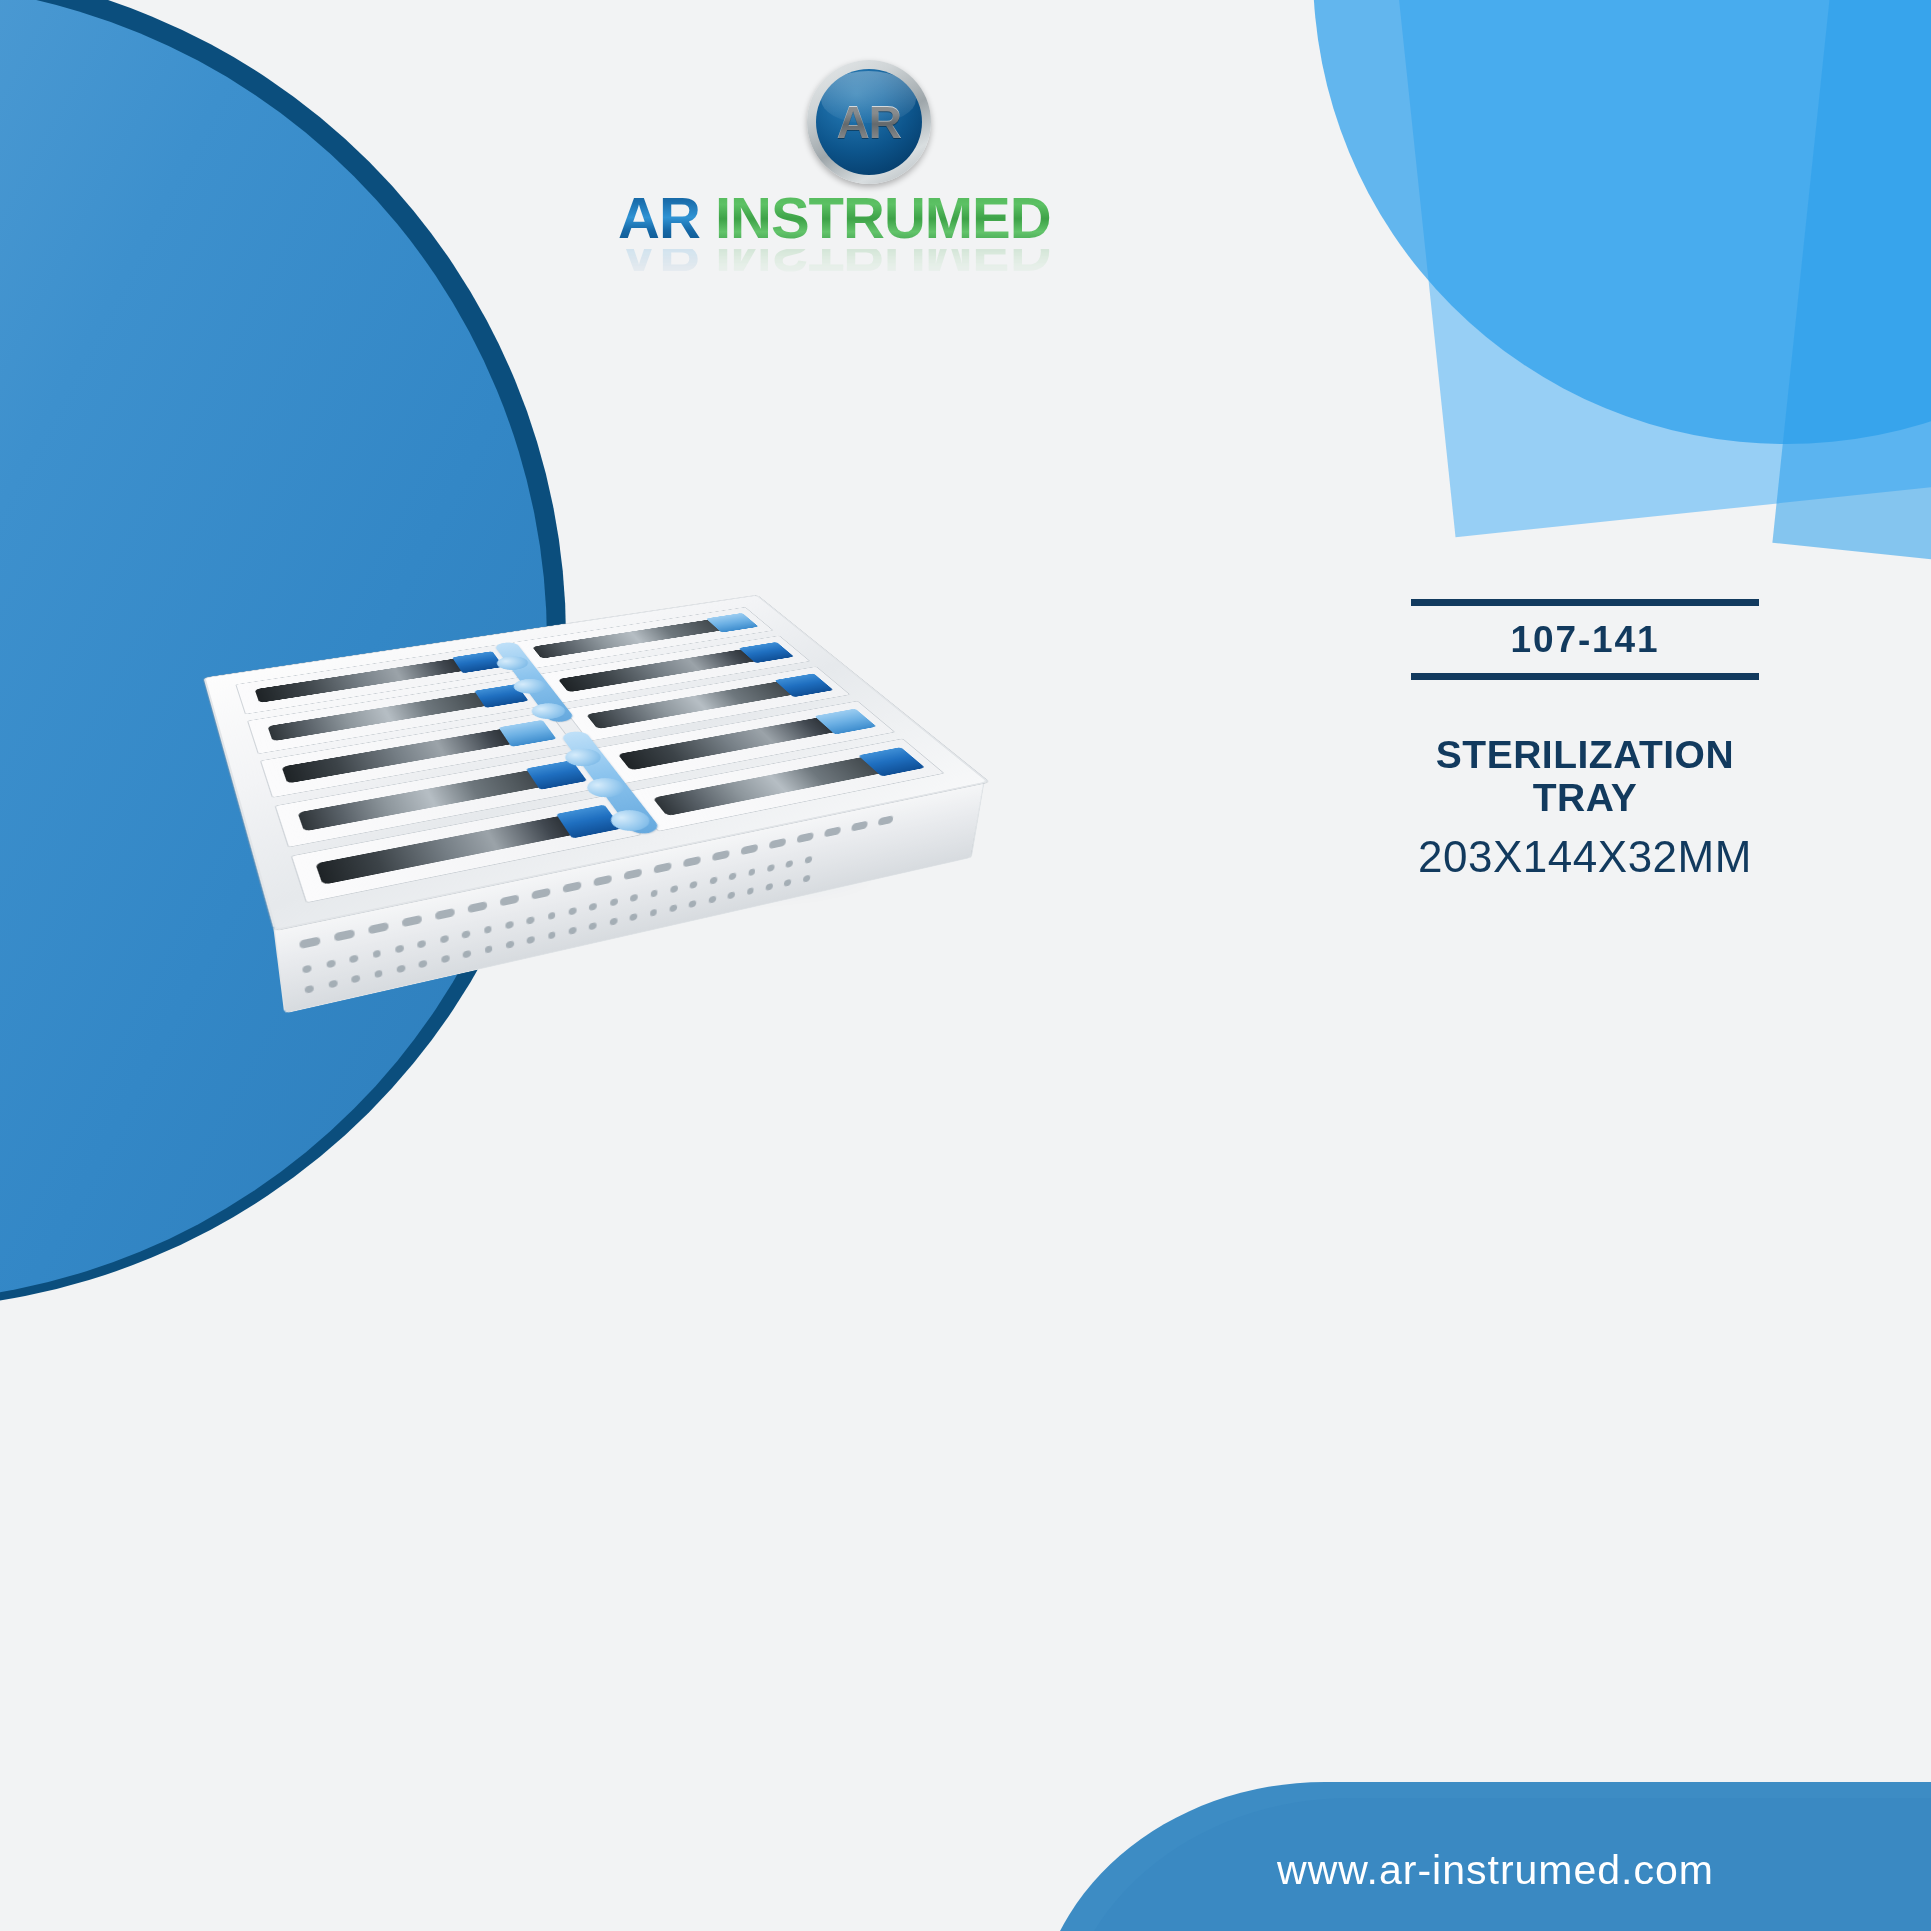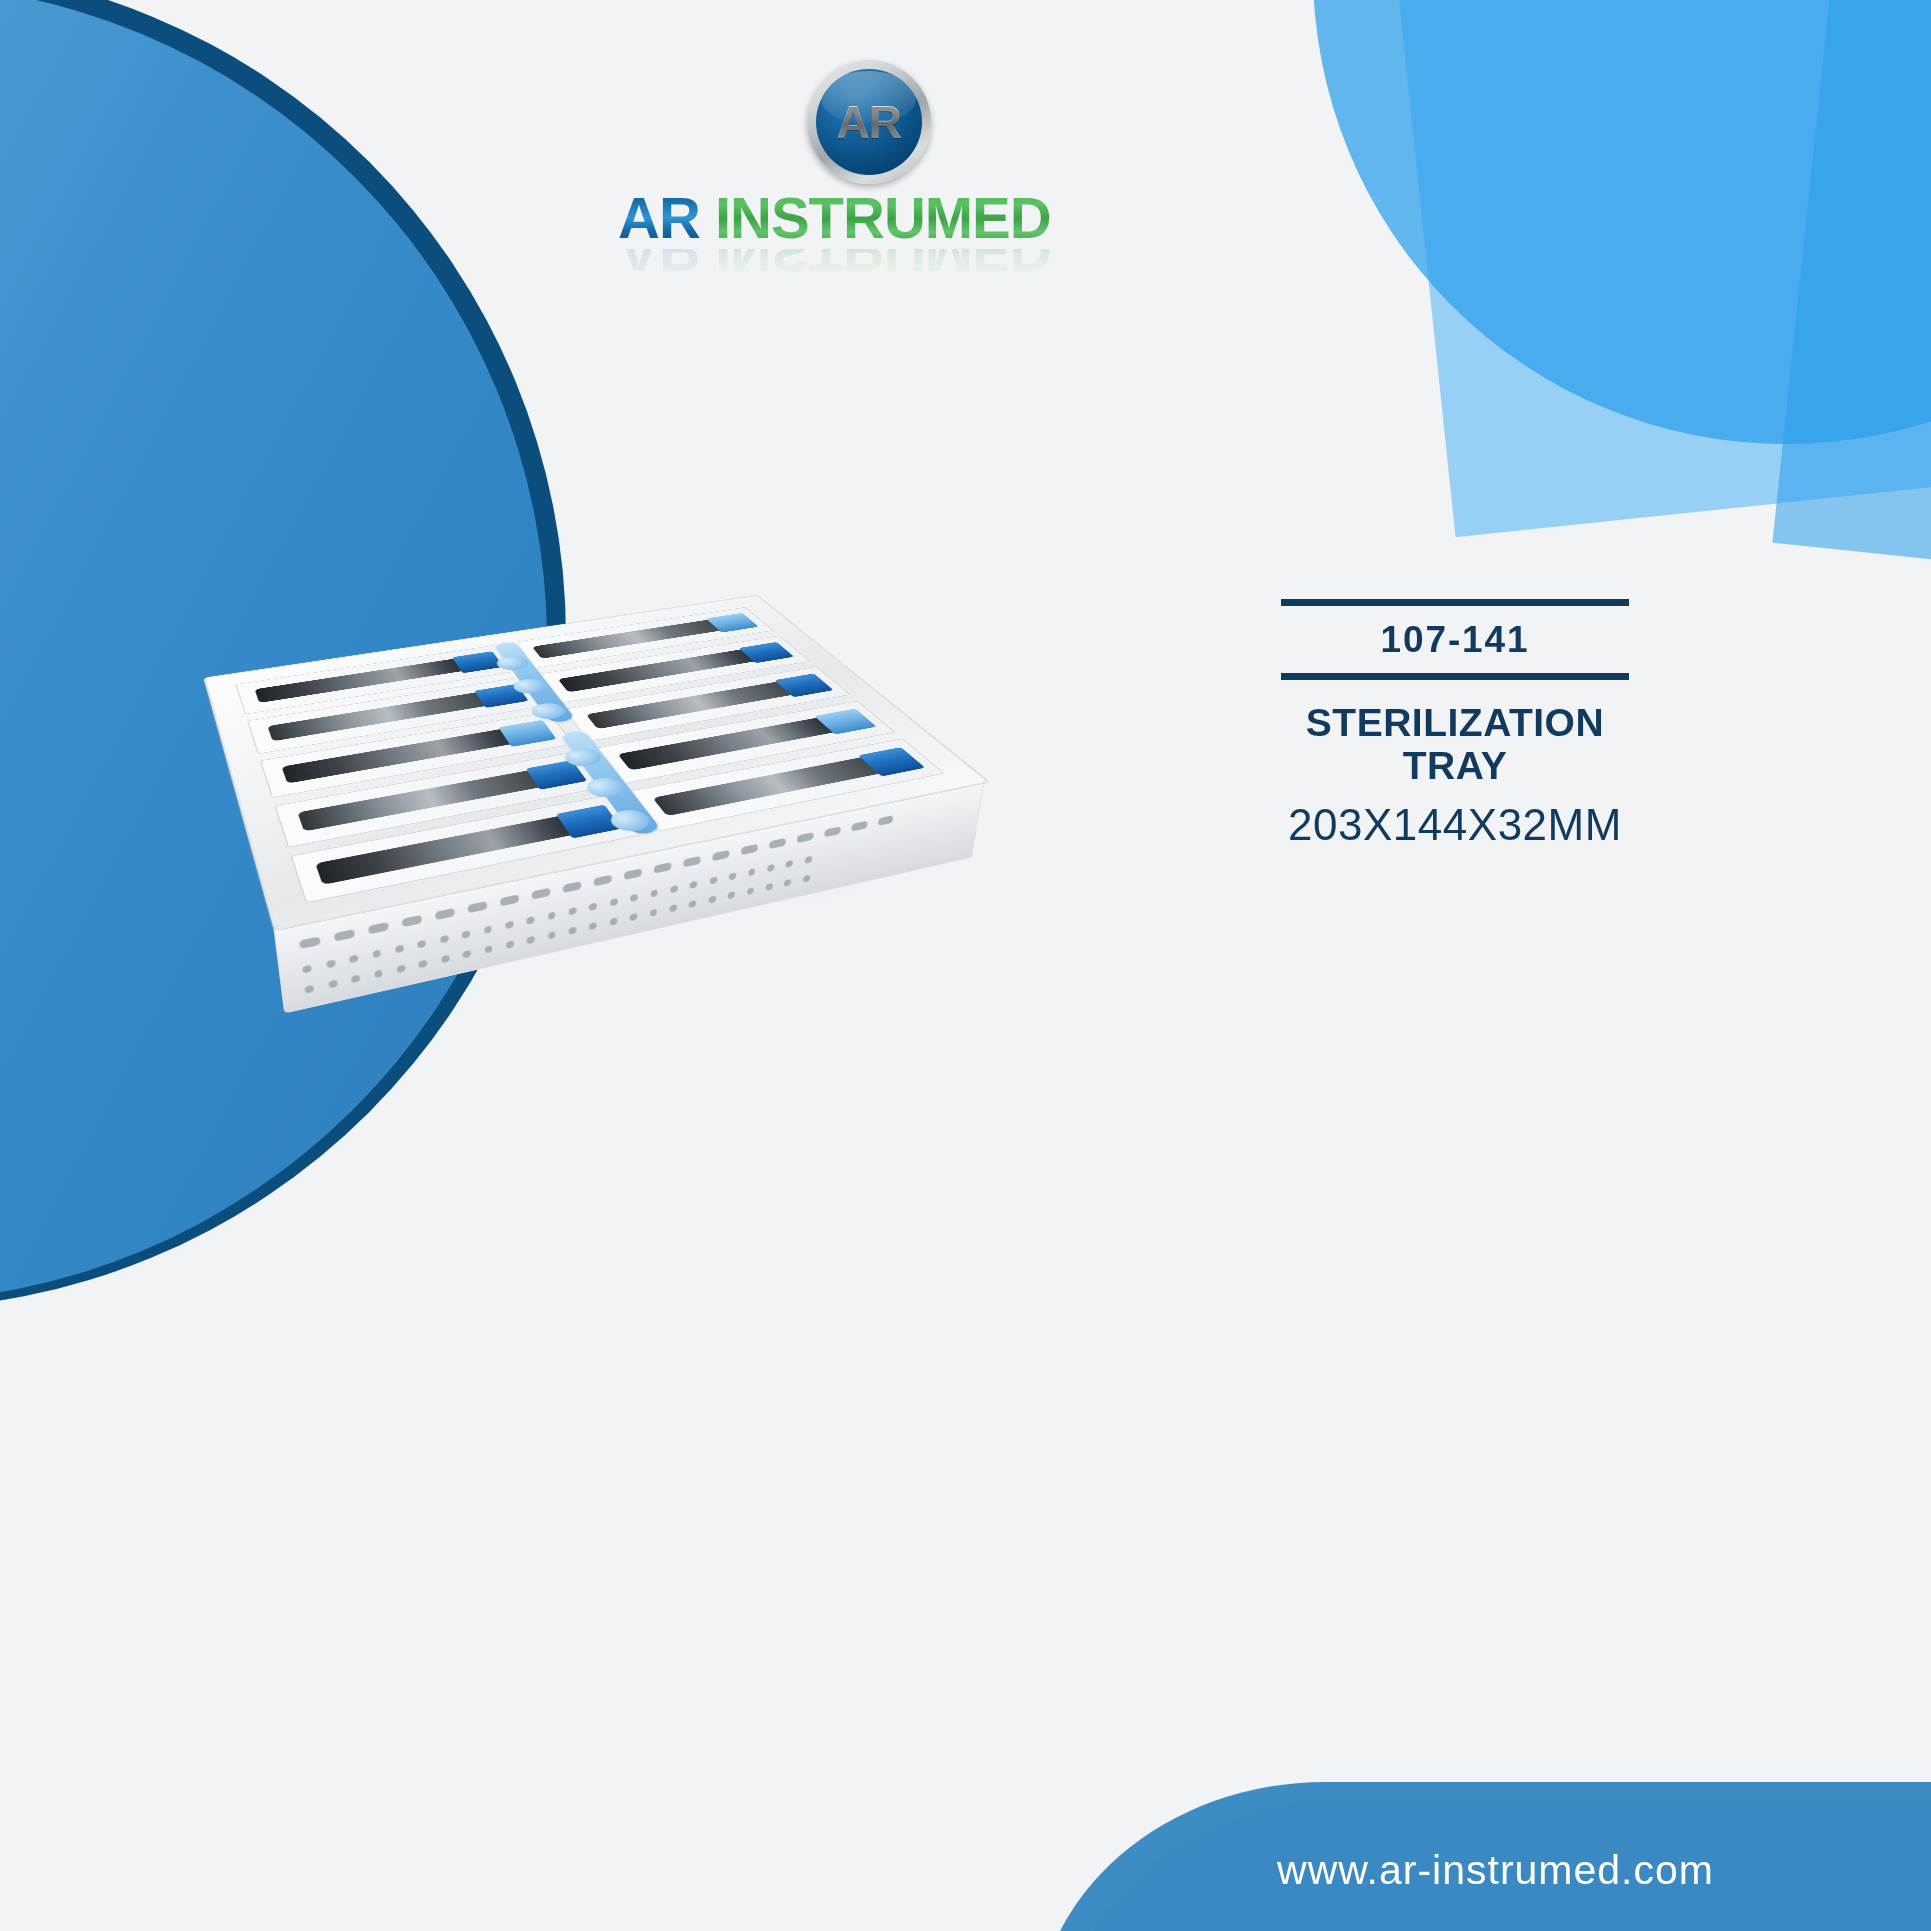--- a/index.html
+++ b/index.html
@@ -78,24 +78,24 @@
   }
   .wm-reflect{
     position:absolute;left:0;top:189px;width:541px;height:33px;overflow:hidden;
     font-size:58px;font-weight:bold;letter-spacing:-1px;white-space:nowrap;line-height:62px;
     transform:scaleY(-1);opacity:.18;
     -webkit-mask-image:linear-gradient(180deg,rgba(0,0,0,0) 0%,rgba(0,0,0,.9) 100%);
     mask-image:linear-gradient(180deg,rgba(0,0,0,0) 0%,rgba(0,0,0,.9) 100%);
   }
 
   
-  #info{position:absolute;left:1252px;top:599px;width:406px;text-align:center;color:#123a5e;}
+  #info{position:absolute;left:1382px;top:599px;width:406px;text-align:center;color:#123a5e;}
   .rule{height:6.8px;background:#123a5e;width:348px;margin:0 auto;}
   .code{font-size:37px;font-weight:bold;letter-spacing:1.9px;padding:13.5px 0 11.6px;}
-  .pname{font-size:39px;font-weight:bold;line-height:1.12;padding-top:21px;letter-spacing:0.5px;}
+  .pname{font-size:39px;font-weight:bold;line-height:1.12;padding-top:21px;letter-spacing:0.5px;margin-top:32px;}
   .pdim{font-size:44px;padding-top:11.6px;letter-spacing:0.5px;}
   .footer-gap{
     position:absolute;left:1035px;top:1782px;width:1062px;height:251px;
     border-top-left-radius:290px 251px;
     background:#3d8cc4;
   }
   .footer-inner{
     position:absolute;left:1060px;top:1798px;width:1062px;height:251px;
     border-top-left-radius:290px 251px;
     background:#3a89c2;

